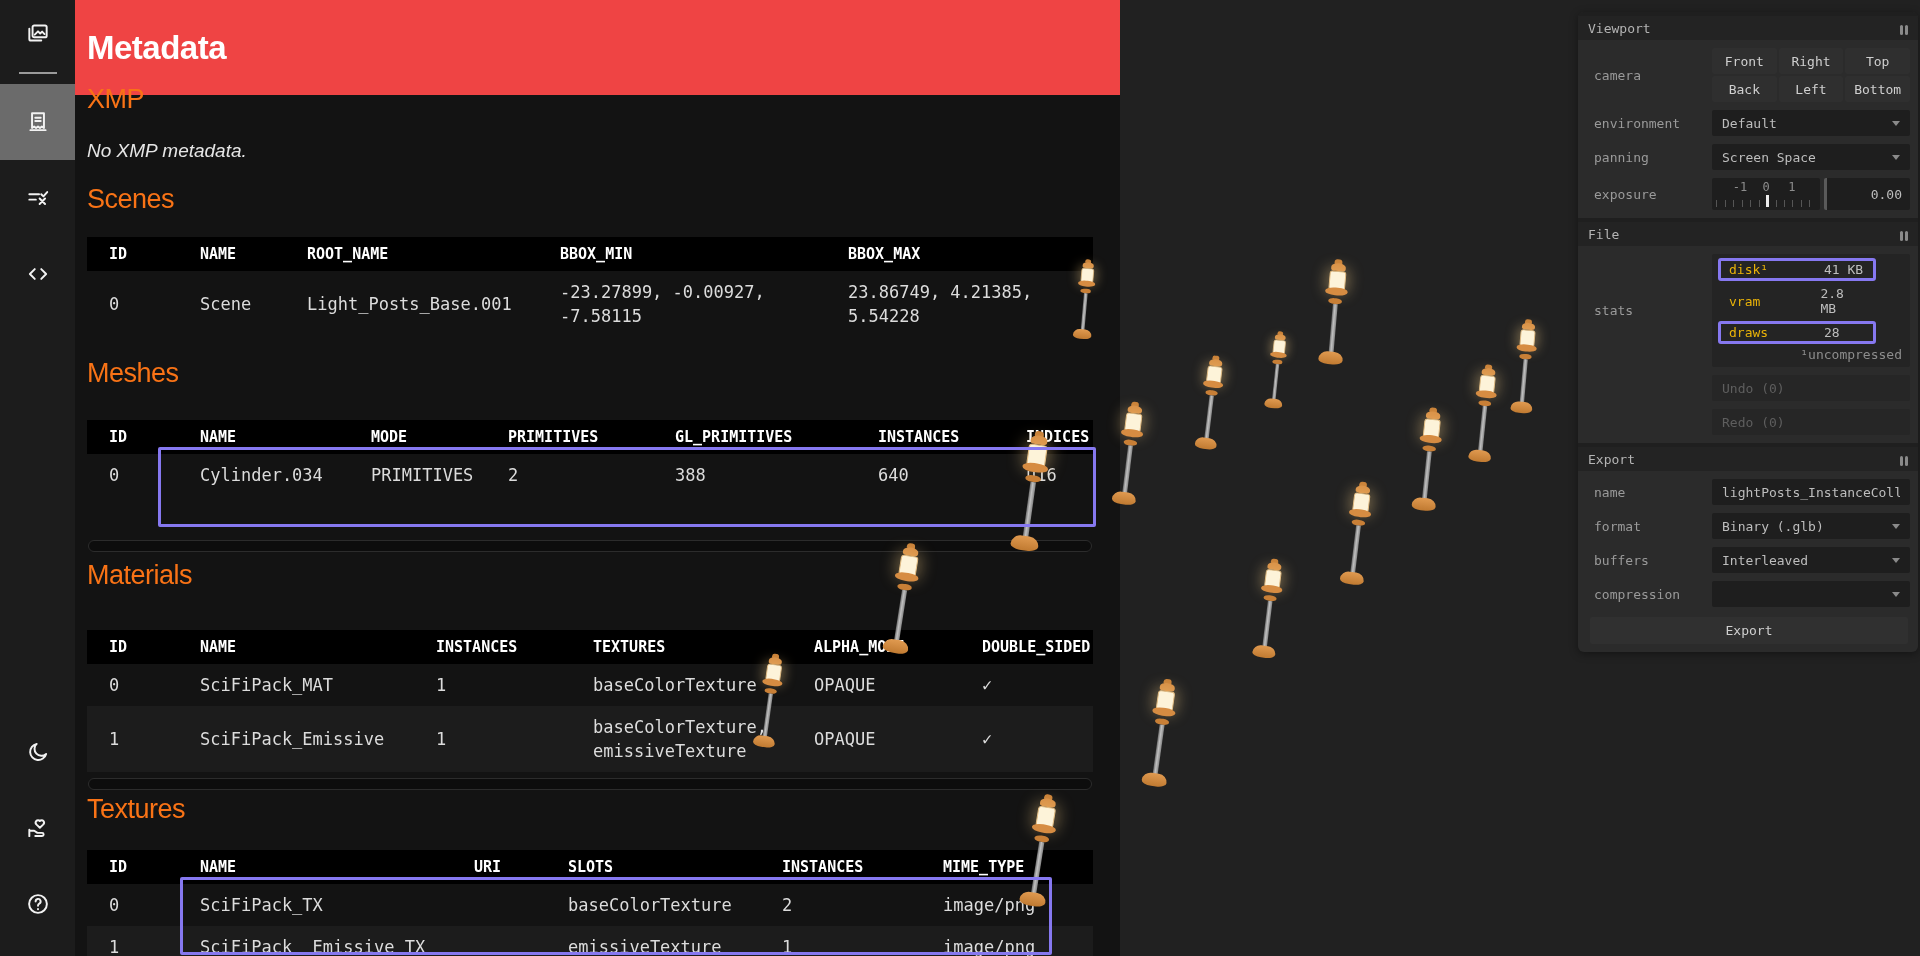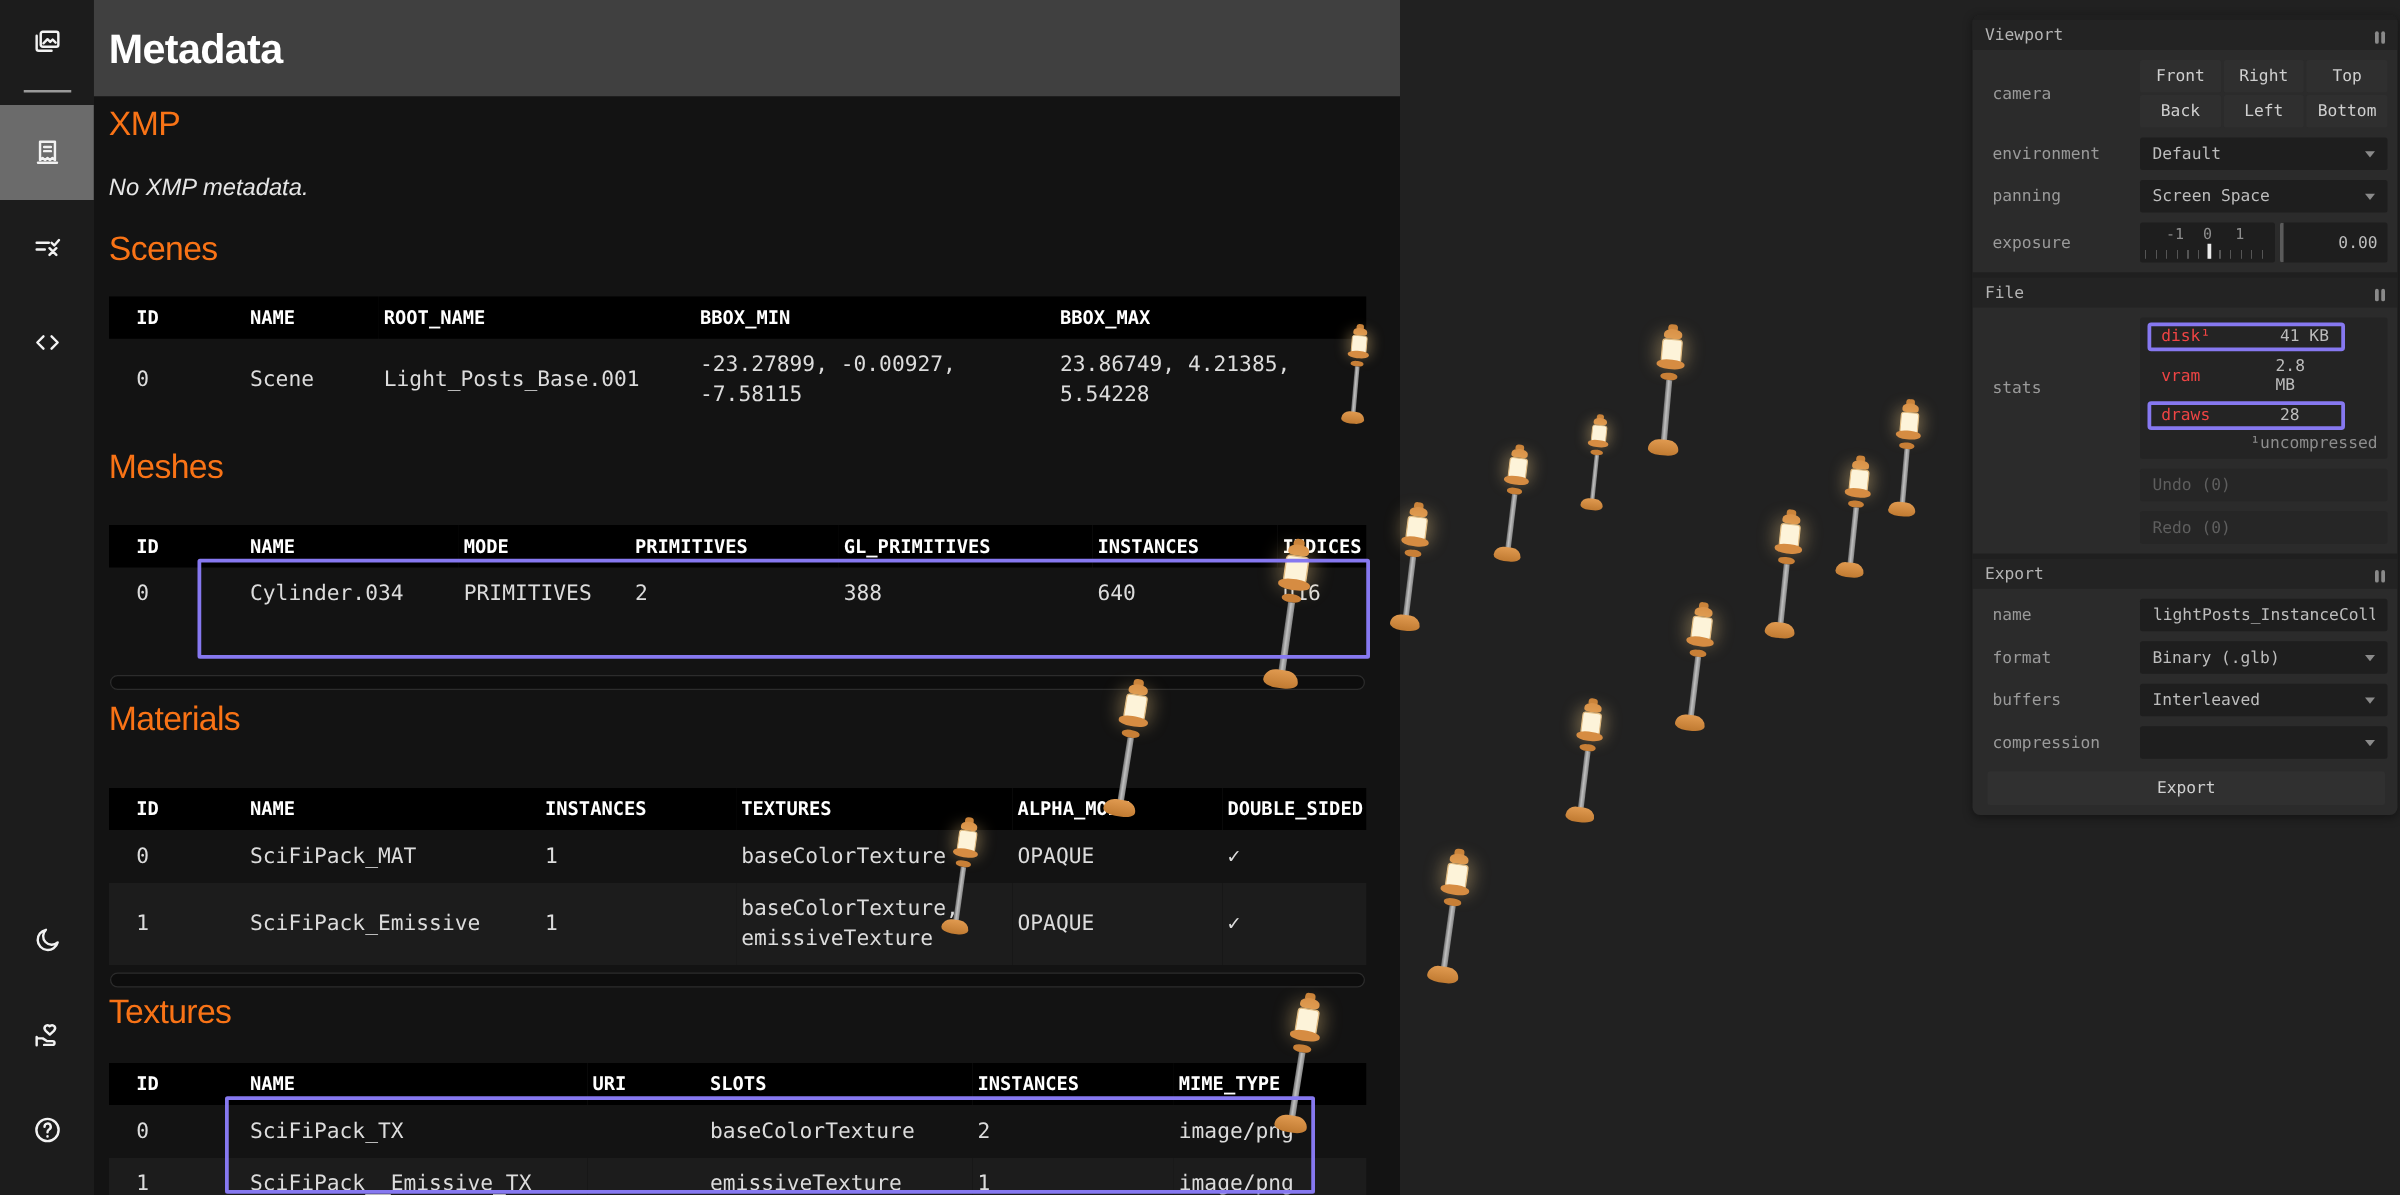--- a/index.html
+++ b/index.html
@@ -10,21 +10,21 @@
   
   .sidebar{position:absolute;left:0;top:0;width:75px;height:956px;background:#1c1c1c;z-index:9;}
   .side-item{width:75px;height:76px;display:flex;align-items:center;justify-content:center;cursor:pointer;}
   .side-item.active{background:#6b6b6b;}
   .side-item svg{stroke:#f2f2f2;fill:none;stroke-width:1.8;stroke-linecap:round;stroke-linejoin:round;}
   .side-divider{width:38px;height:2px;background:#9a9a9a;margin:6px auto 10px auto;}
   .side-bottom{position:absolute;left:0;bottom:14px;width:75px;}
 
   
   .main-panel{position:absolute;left:75px;top:0;width:1045px;height:956px;background:#131313;z-index:1;}
-  .report-header{position:absolute;left:0;top:0;width:100%;height:77px;background:#404040;
+  .report-header{position:absolute;left:0;top:0;width:100%;height:95px;background:#ef4444;
     display:flex;align-items:center;padding-left:12px;}
   .report-title{font-size:33px;font-weight:700;color:#fff;letter-spacing:-.5px;}
   .sec-heading{position:absolute;left:12px;font-size:27px;font-weight:400;color:#f97316;letter-spacing:-.5px;}
   .xmp-empty{position:absolute;left:12px;font-size:19px;font-style:italic;color:#e6e6e6;}
 
   .table-clip{position:absolute;left:12px;width:1006px;overflow:hidden;}
   table.data-table{border-collapse:collapse;table-layout:fixed;
     font-family:"DejaVu Sans Mono",monospace;color:#dcdcdc;font-size:17px;}
   table.data-table th{background:#000;color:#fff;font-size:15px;font-weight:700;text-align:left;
     padding:8px 4px;white-space:nowrap;overflow:hidden;}
@@ -106,21 +106,21 @@
   .ring .lab{position:absolute;top:2px;color:#8d8d8d;font-size:12px;transform:translateX(-50%);}
   .ring .ticks{position:absolute;left:4px;right:4px;bottom:3px;height:7px;
     background:repeating-linear-gradient(90deg,#555 0 1px,transparent 1px 8.5px);}
   .ring .cursor{position:absolute;left:50%;bottom:3px;width:3px;height:12px;background:#ececec;}
   .num-field{width:86px;height:32px;background:#1e1e1e;border-left:3px solid #5a5a5a;border-radius:2px;
     color:#bdbdbd;display:flex;align-items:center;justify-content:flex-end;padding-right:8px;}
   .stats-block{background:#242424;border-radius:2px;padding:4px 6px;}
   .stat-line{display:flex;align-items:center;width:158px;padding:1px 8px;border:3px solid transparent;
     border-radius:3px;margin-bottom:1px;}
   .stat-line.hl{border-color:var(--accent);}
-  .stat-key{width:68px;color:#ef4444;}
+  .stat-key{width:68px;color:#eab308;}
   .stat-val{color:#bdbdbd;margin-left:27px;}
   .stat-footnote{text-align:right;color:#8d8d8d;padding:2px 2px 1px 0;}
   .tp-btn-wide{display:block;width:100%;height:26px;background:#262626;border:none;border-radius:2px;
     color:#5e5e5e;font-family:inherit;font-size:13px;text-align:left;padding-left:10px;cursor:default;}
   .export-row{padding:6px 10px 8px 12px;}
   .export-btn{display:block;width:100%;height:27px;background:#303030;border:none;border-radius:2px;
     color:#cfcfcf;font-family:inherit;font-size:13px;cursor:pointer;}
 </style>
 </head>
 <body>

